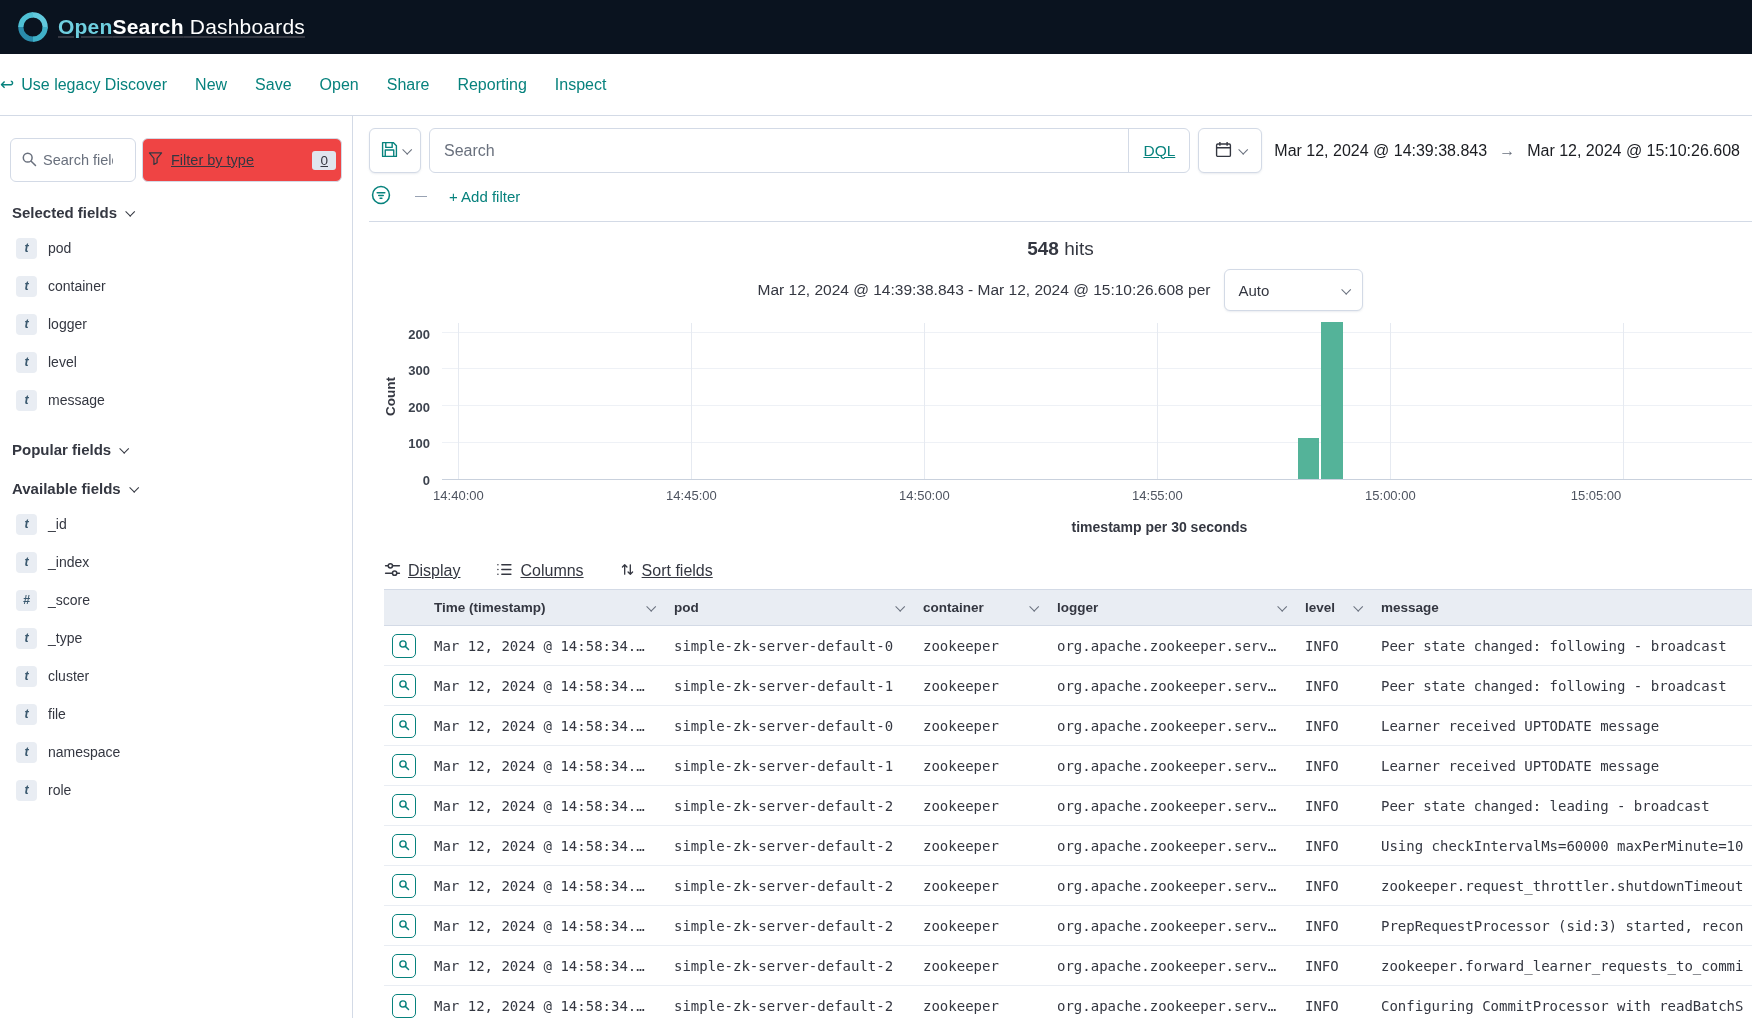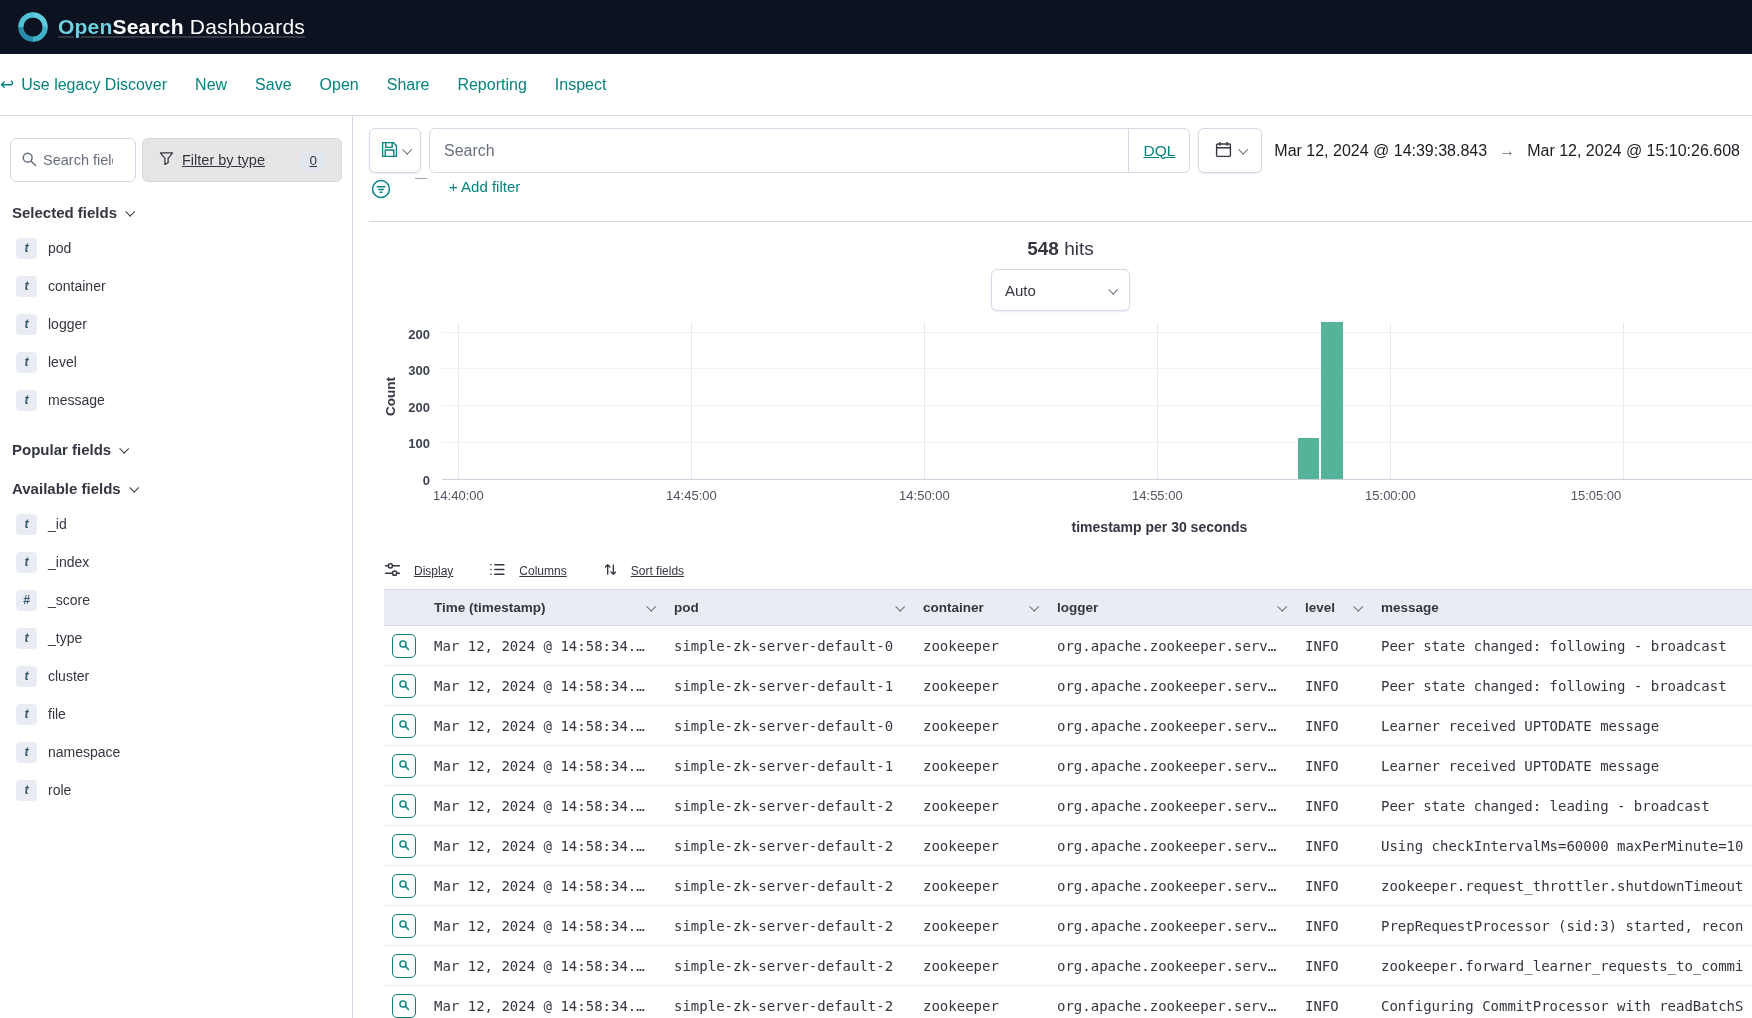--- a/index.html
+++ b/index.html
@@ -79,21 +79,21 @@
     border: 1px solid #d3dae6; border-radius: 6px;
     display: flex; align-items: center; gap: 6px;
     padding: 0 8px 0 10px; overflow: hidden; background: #fff;
   }
   .field-search input { border: none; outline: none; width: 70px; font-size: 14.5px; font-family: inherit; color: #343741; }
   .field-search input::placeholder { color: #69707d; }
   .type-filter {
     flex: 1; height: 44px;
     border: 1px solid #d3dae6; border-radius: 6px;
     display: flex; align-items: center; gap: 8px;
-    padding: 0 16px; font-size: 14.5px; background: #e5e5e5;
+    padding: 0 5px; font-size: 14.5px; background: #ef4444;
   }
   .count-badge {
     margin-left: auto;
     background: #e0e5ee; color: #343741;
     border-radius: 3px; padding: 2px 8px; font-size: 13.5px;
   }
   .fsection { margin-top: 6px; }
   .fheading {
     display: flex; align-items: center; gap: 9px;
     margin: 22px 2px 8px 2px;
@@ -141,21 +141,21 @@
     display: inline-flex; align-items: center; justify-content: center; gap: 7px;
     box-shadow: 0 1px 2px rgba(152,162,179,.2); background: #fff;
   }
   .date-range {
     display: flex; align-items: center; gap: 12px;
     font-size: 16px; font-weight: 500; color: #1a1c21; white-space: nowrap;
     padding: 0 4px;
   }
   .date-arrow { color: #69707d; font-size: 16px; }
 
-  .filter-row { height: 36px; display: flex; align-items: flex-start; gap: 22px; margin-top: 5px; }
+  .filter-row { height: 36px; display: flex; align-items: center; gap: 22px; margin-top: 5px; }
   .filter-dash { width: 12px; height: 1px; background: #98a2b3; }
   .add-filter { color: var(--accent, #07827d); font-size: 15px; }
 
   
   .results-panel { border-top: 1px solid #d3dae6; margin-top: 7px; padding-top: 16px; }
   .hits-line { text-align: center; font-size: 19px; }
   .hits-line .hits-num { font-weight: 700; }
   .interval-row { margin-top: 9px; display: flex; align-items: center; justify-content: center; gap: 14px; font-size: 15.5px; }
   .interval-select {
     width: 139px; height: 42px;
@@ -188,21 +188,21 @@
     font-size: 13px; color: #4e5460; white-space: nowrap;
   }
   .bar { position: absolute; bottom: 0; background: var(--bar, #54b399); }
   .xlab {
     position: absolute; left: 73px; width: 1435px; top: 196px;
     text-align: center; font-weight: 700; font-size: 14px; color: #343741;
   }
 
   
   .table-toolbar { display: flex; align-items: center; gap: 36px; margin: 16px 0 0 15px; height: 36px; }
-  .tt-btn { display: inline-flex; align-items: center; gap: 13px; font-size: 12px; color: #343741; }
+  .tt-btn { display: inline-flex; align-items: center; gap: 7px; font-size: 16px; color: #343741; }
 
   .doc-table {
     border-collapse: collapse; table-layout: fixed;
     width: calc(100% - 15px); margin-left: 15px;
     font-family: "DejaVu Sans Mono", "Liberation Mono", monospace;
     font-size: 14px; color: #343741;
   }
   .doc-table thead th {
     background: #e9edf3;
     border-top: 1px solid #d3dae6; border-bottom: 1px solid #d3dae6;
@@ -412,20 +412,21 @@
       <span class="filter-dash"></span>
       <a class="add-filter">+ Add filter</a>
     </div>
 
     <section class="results-panel">
       <div class="hits-line">
         <span class="hits-num">548</span>
         <span>hits</span>
       </div>
       <div class="interval-row">
+        <span>Mar 12, 2024 @ 14:39:38.843 - Mar 12, 2024 @ 15:10:26.608 per</span>
         <div class="interval-select">
           <span>Auto</span>
           <span class="chev"></span>
         </div>
       </div>
 
       <div class="chart">
         <span class="ylab">Count</span>
         <div class="plot" id="plot">
             <span class="ytick" style="top: 157px;">0</span>

